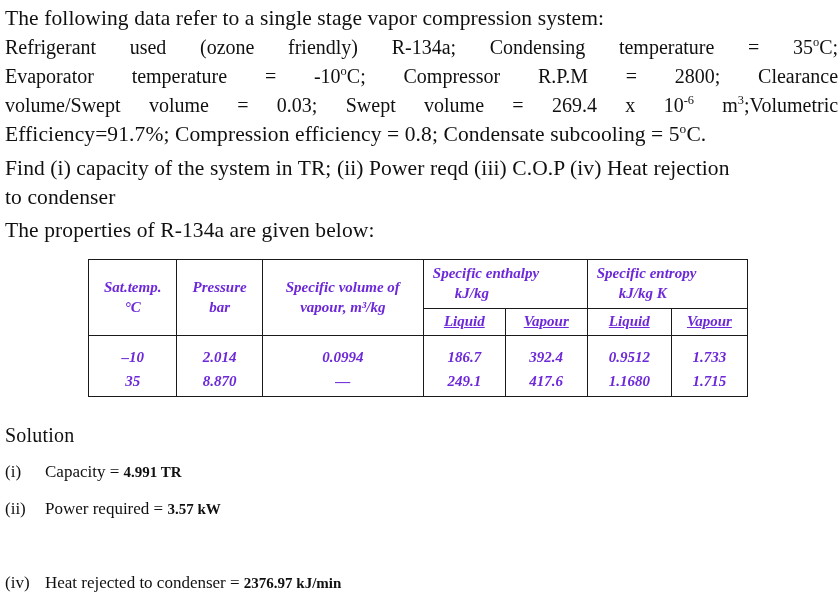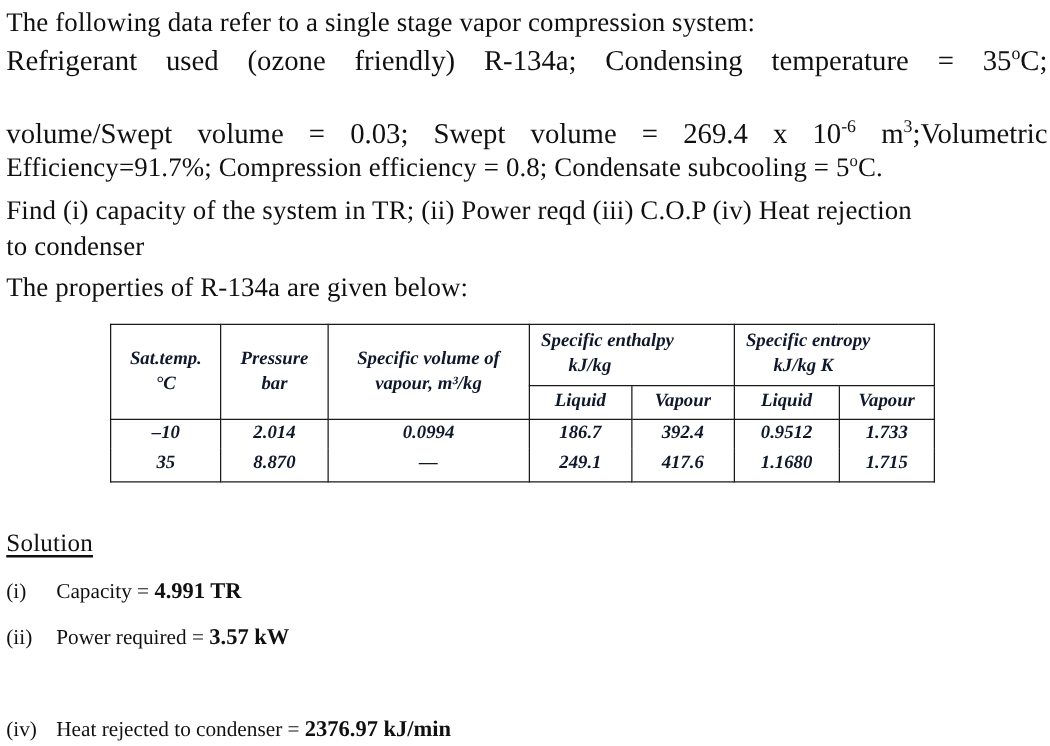--- a/index.html
+++ b/index.html
@@ -31,21 +31,21 @@
     width: 832px;
     font-size: 21.5px;
     line-height: 1;
     white-space: nowrap;
     letter-spacing: 0.1px;
   }
   .stmt-just {
     position: absolute;
     left: 5px;
     width: 833px;
-    font-size: 23px;
+    font-size: 20px;
     line-height: 1;
     text-align: justify;
     text-align-last: justify;
     white-space: nowrap;
   }
   .stmt-just > span { display: inline-block; }
 
   .sup {
     font-size: 0.62em;
     vertical-align: super;
@@ -66,21 +66,21 @@
   .prop-table {
     position: absolute;
     left: 88px;
     top: 259px;
     width: 660px;
     border-collapse: collapse;
     font-family: "Liberation Serif", "DejaVu Serif", serif;
     font-style: italic;
     font-weight: bold;
     font-size: 15px;
-    color: #0f172a;
+    color: #6d28d9;
   }
   .prop-table th,
   .prop-table td {
     border: 1.6px solid #1a1a1a;
     padding: 0;
     font-weight: bold;
     font-style: italic;
   }
   .prop-table th {
     height: 26px;
@@ -94,63 +94,63 @@
   .th-left {
     text-align: left;
     line-height: 1.35;
     padding: 3px 4px 4px 9px;
   }
   .th-left .sub2 { padding-left: 22px; display: block; }
   .sub-head {
     text-align: center;
     padding: 2px 4px 3px 4px;
     height: 20px;
+    text-decoration: underline;
   }
   .prop-table td.cell {
     text-align: center;
     height: 21px;
     padding: 1px 4px 2px 4px;
     border-top: none;
     border-bottom: none;
   }
-  .prop-table tr.row-first td.cell { padding-top: 0; }
+  .prop-table tr.row-first td.cell { padding-top: 11px; }
   .prop-table tr.row-last  td.cell { padding-bottom: 4px; }
   .prop-table tbody tr.row-first td.cell { border-top: 1.6px solid #1a1a1a; }
   .prop-table tbody tr.row-last  td.cell { border-bottom: 1.6px solid #1a1a1a; }
 
   .col-sat   { width: 88px; }
   .col-pres  { width: 85px; }
   .col-vol   { width: 163px; }
   .col-hl    { width: 82px; }
   .col-hv    { width: 82px; }
   .col-sl    { width: 84px; }
   .col-sv    { width: 76px; }
 
   
   .sol-title {
     position: absolute;
     left: 5px;
     top: 424px;
     font-size: 20px;
-    text-decoration: underline;
     text-underline-offset: 3px;
     letter-spacing: 0.2px;
   }
   .sol-item {
     position: absolute;
     left: 5px;
     font-size: 17px;
     line-height: 1;
     white-space: nowrap;
   }
   .sol-item .num {
     display: inline-block;
     width: 40px;
   }
-  .sol-item .ans { font-weight: bold; font-size: 18px; }
+  .sol-item .ans { font-weight: bold; font-size: 15px; }
 
   #s1 { top: 463px; }
   #s2 { top: 500px; }
   #s3 { top: 537px; }
   #s4 { top: 574px; }
 </style>
 </head>
 <body>
 
 <div class="page">
@@ -162,20 +162,31 @@
     <span>used</span>
     <span>(ozone</span>
     <span>friendly)</span>
     <span>R-134a;</span>
     <span>Condensing</span>
     <span>temperature</span>
     <span>=</span>
     <span><span>35</span><span class="sup">o</span><span>C;</span></span>
   </div>
 
+  <div class="stmt-just" id="l-p2">
+    <span>Evaporator</span>
+    <span>temperature</span>
+    <span>=</span>
+    <span><span>-10</span><span class="sup">o</span><span>C;</span></span>
+    <span>Compressor</span>
+    <span>R.P.M</span>
+    <span>=</span>
+    <span>2800;</span>
+    <span>Clearance</span>
+  </div>
 
   <div class="stmt-just" id="l-p3">
     <span>volume/Swept</span>
     <span>volume</span>
     <span>=</span>
     <span>0.03;</span>
     <span>Swept</span>
     <span>volume</span>
     <span>=</span>
     <span>269.4</span>

